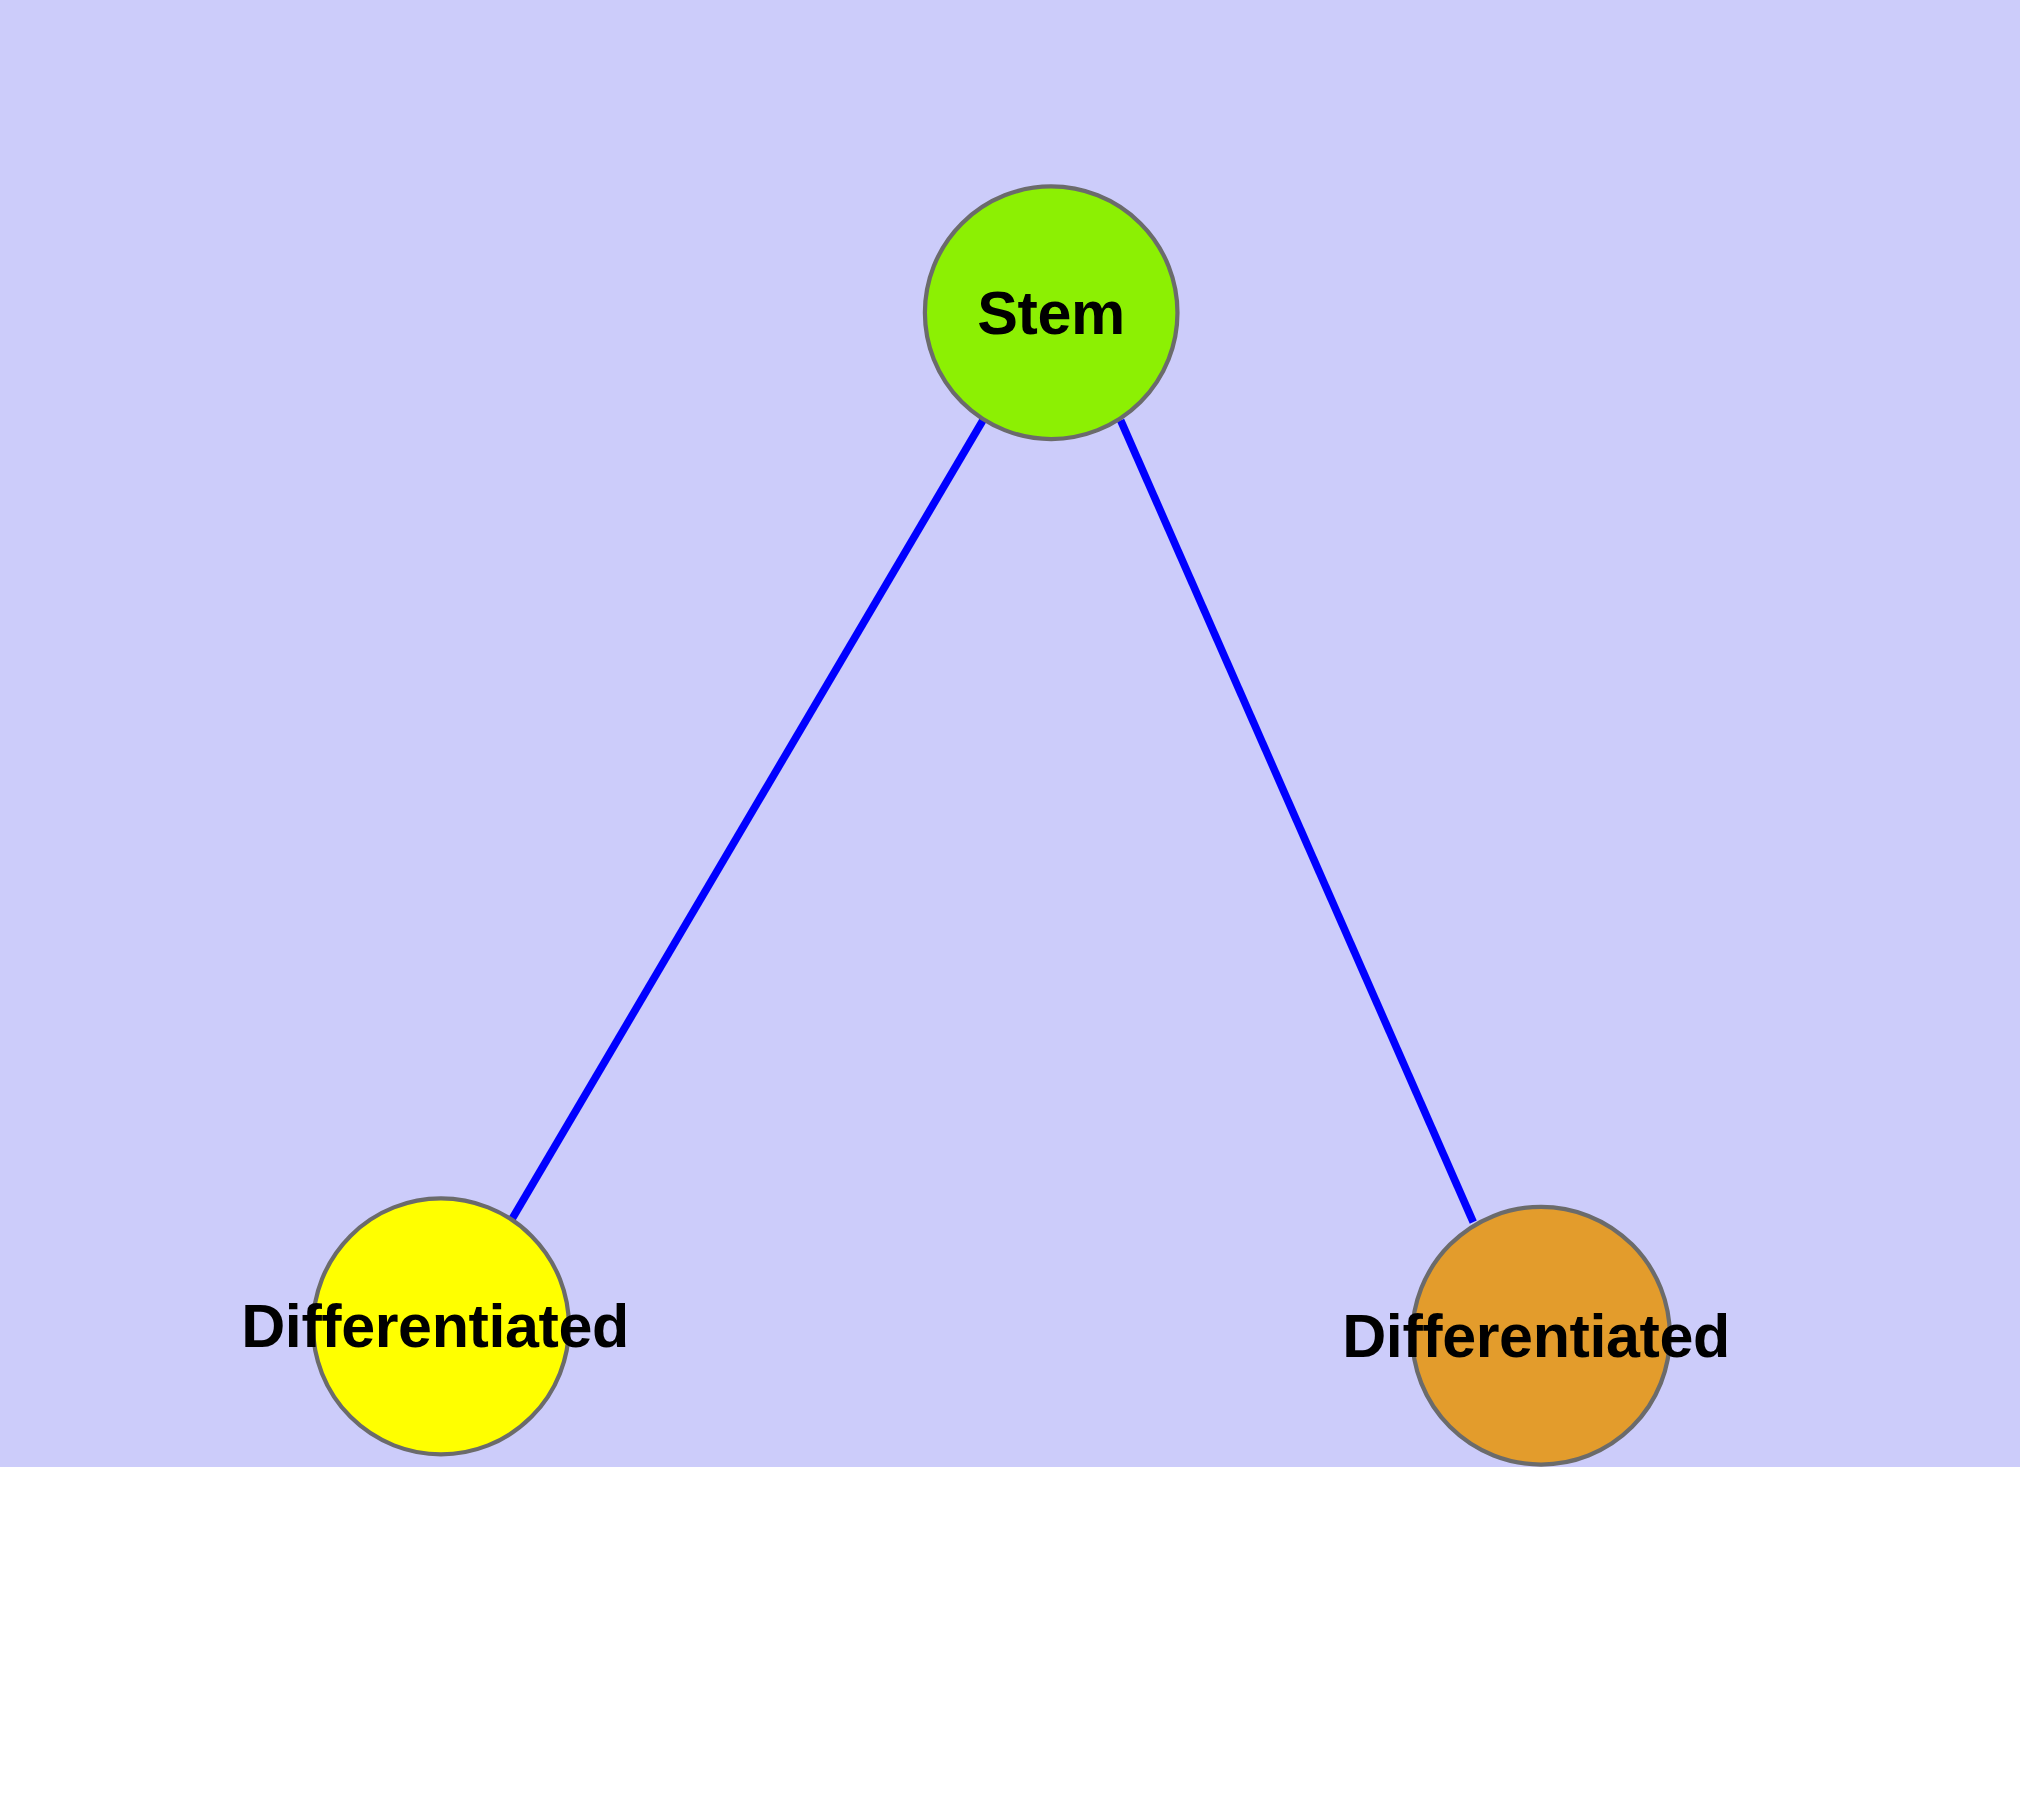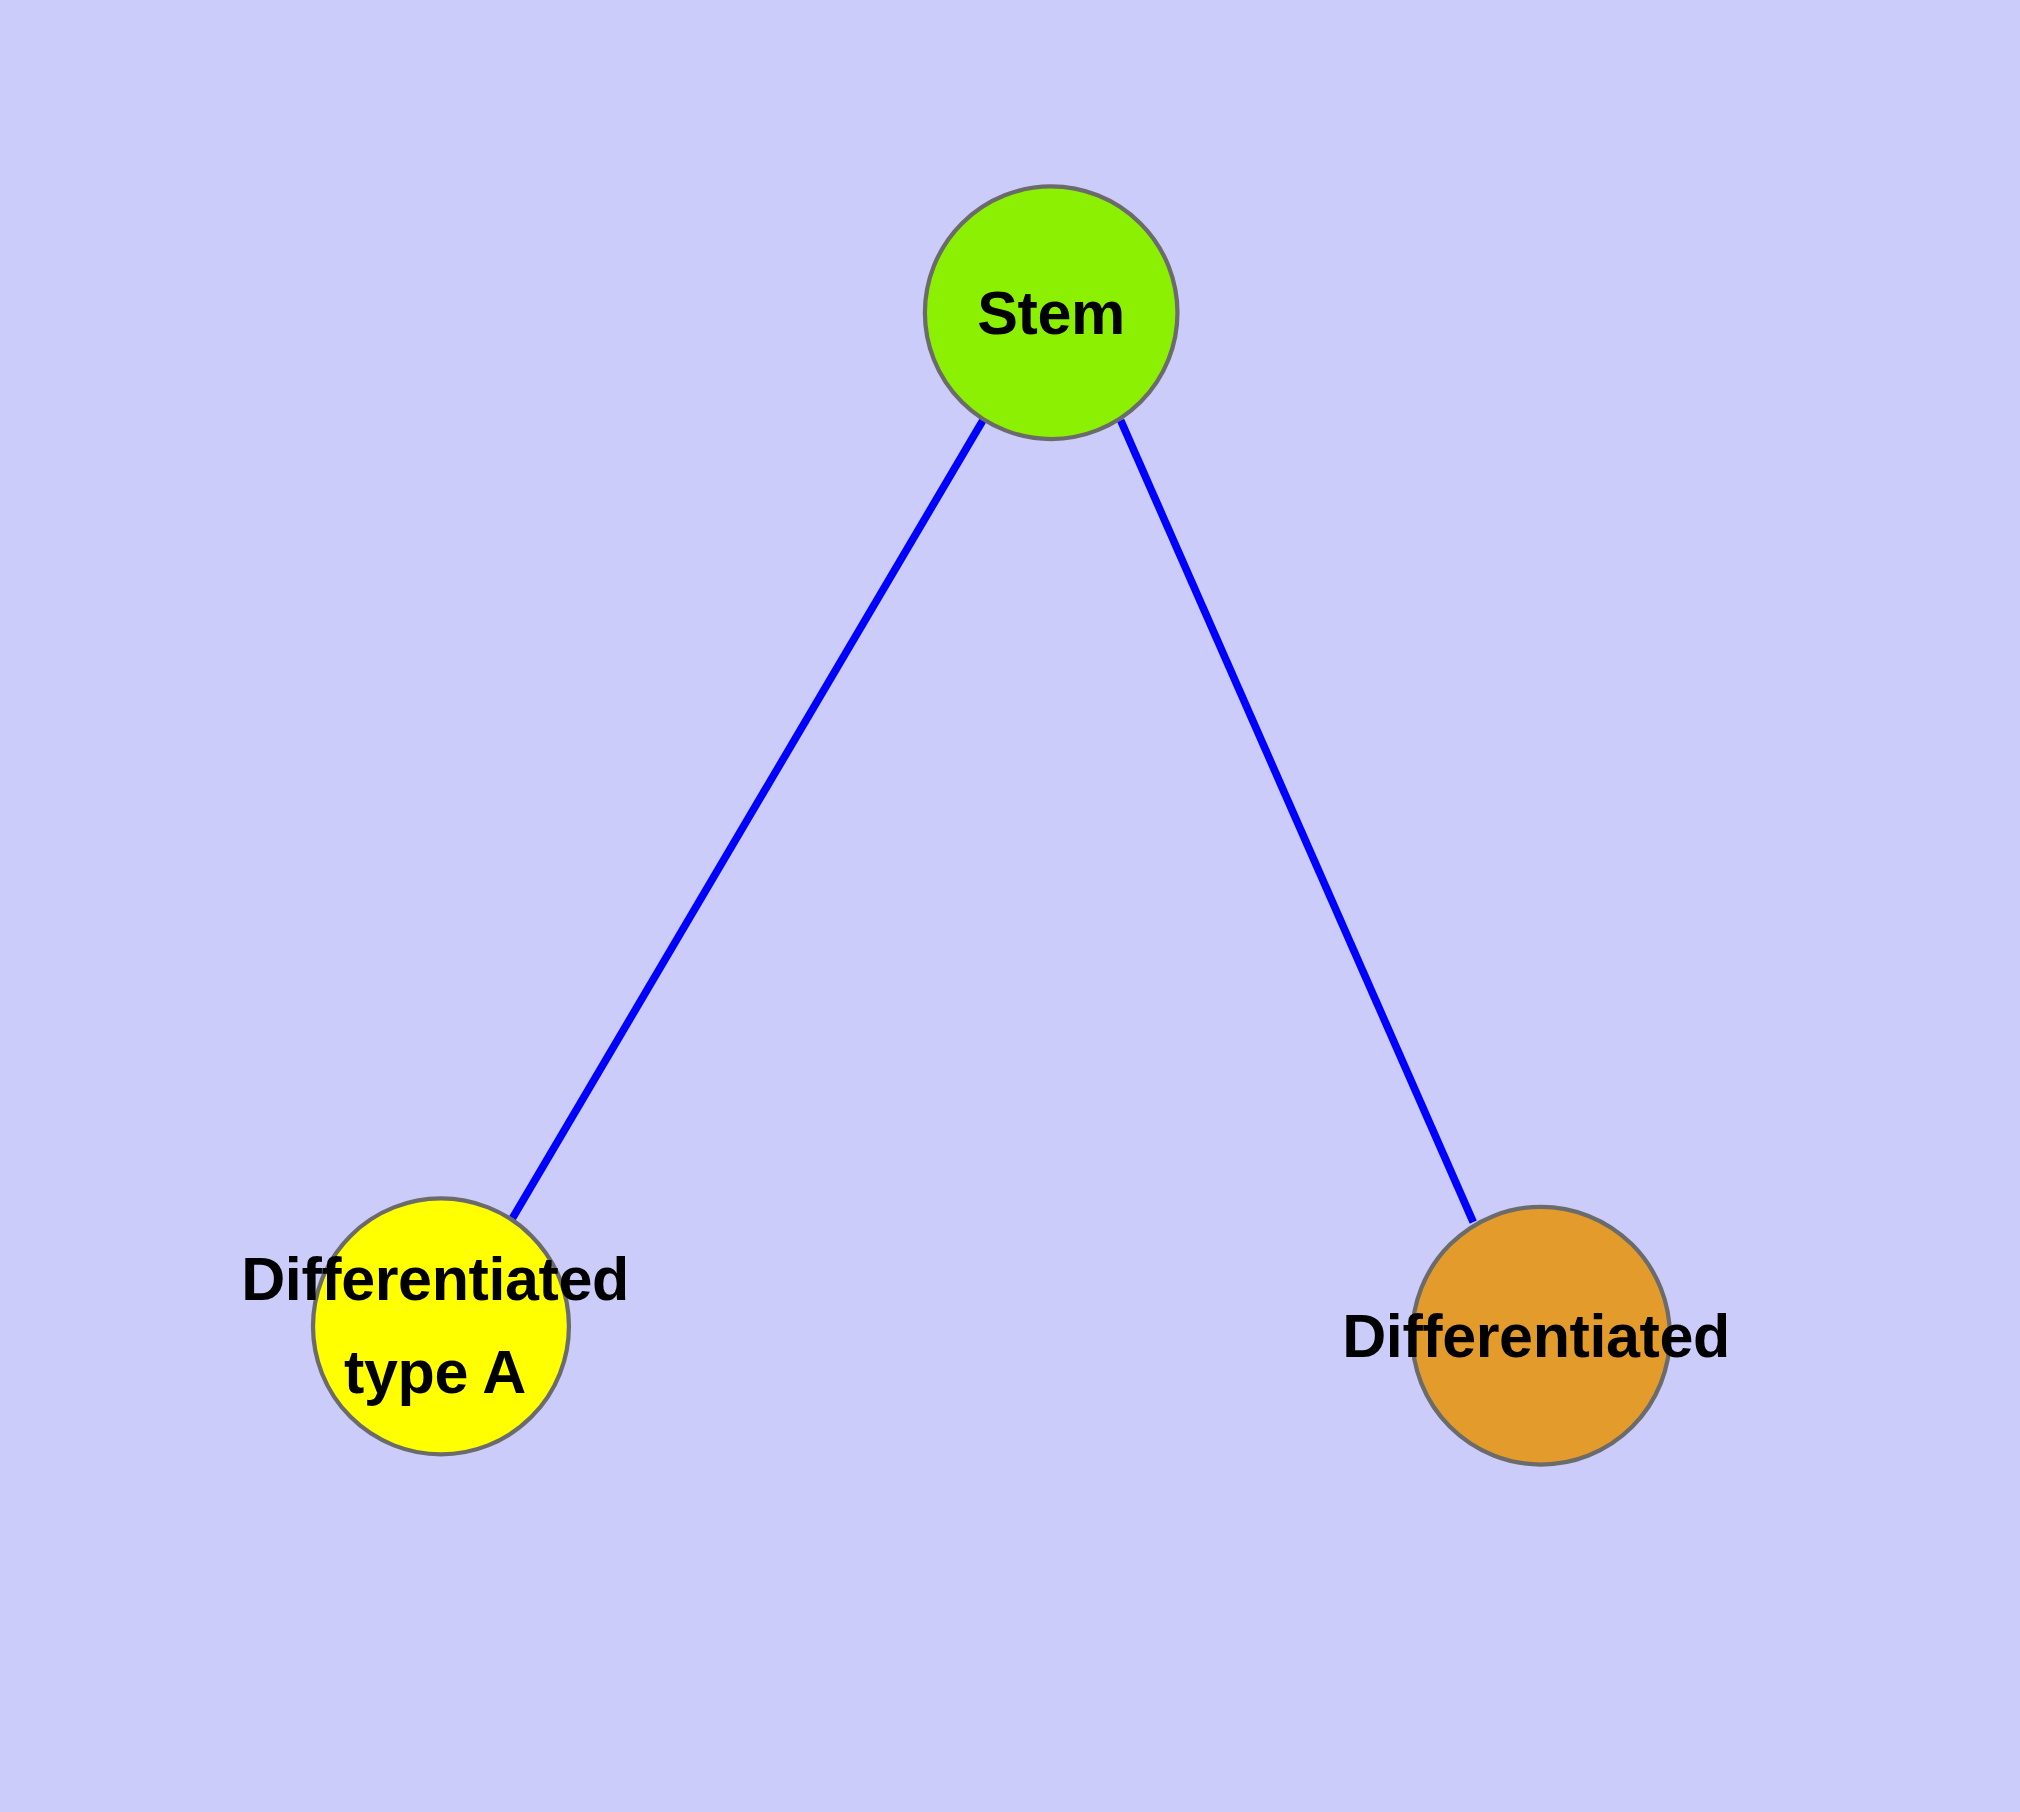--- a/index.html
+++ b/index.html
@@ -46,21 +46,21 @@
     pointer-events: none;
     transform: translate(-50%, -50%);
   }
   .node-label .lbl-line {
     display: block;
   }
 </style>
 </head>
 <body>
 
-<div id="stage" style="width: 2021px; height: 1812px; background: rgb(204, 204, 250);">
+<div id="stage" style="width: 2021px; height: 1467px; background: rgb(204, 204, 250);">
 
   <svg id="graph-svg" viewBox="0 0 2384 2138">
 
     <g>
       <line class="edge-line" x1="1160" y1="495" x2="604" y2="1438" stroke="#0000ff" stroke-width="9"></line>
       <line class="edge-line" x1="1322" y1="496" x2="1738" y2="1442" stroke="#0000ff" stroke-width="9"></line>
     </g>
 
     <g>
       <circle class="node-circle" cx="1240" cy="369" r="149" fill="#8cf003" stroke="#6b6b6b" stroke-width="5"></circle>
@@ -69,21 +69,20 @@
     </g>
 
   </svg>
 
   <div class="node-label" style="left: 1051px; top: 313px; color: rgb(0, 0, 0);">
     <span class="lbl-line">Stem</span>
   </div>
 
   <div class="node-label" style="left: 435px; top: 1326px; color: rgb(0, 0, 0);">
     <span class="lbl-line">Differentiated</span>
-    <span class="lbl-line">type A</span>
   </div>
 
   <div class="node-label" style="left: 1536px; top: 1336px; color: rgb(0, 0, 0);">
     <span class="lbl-line">Differentiated</span>
   </div>
 
 </div>
 
 
 </body></html>

